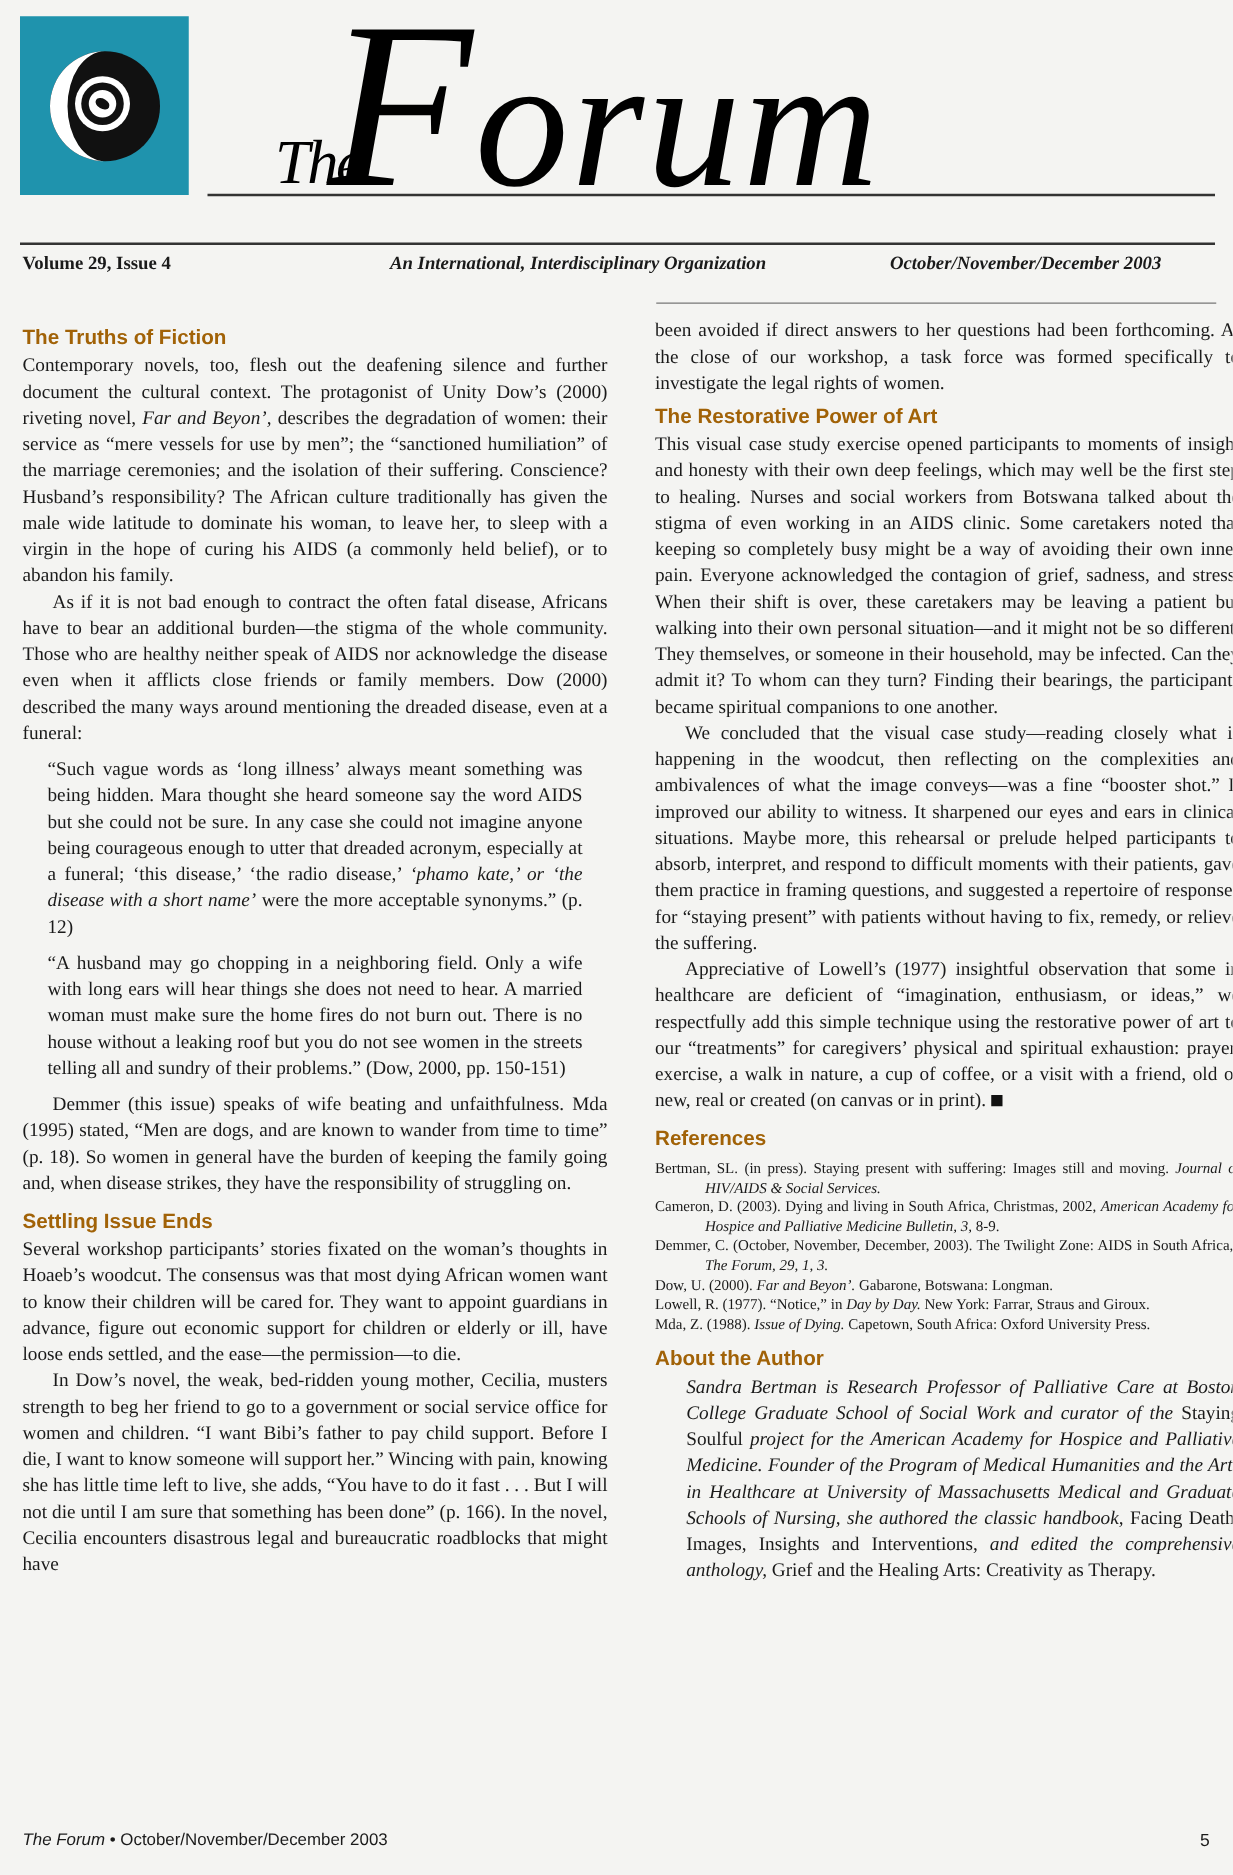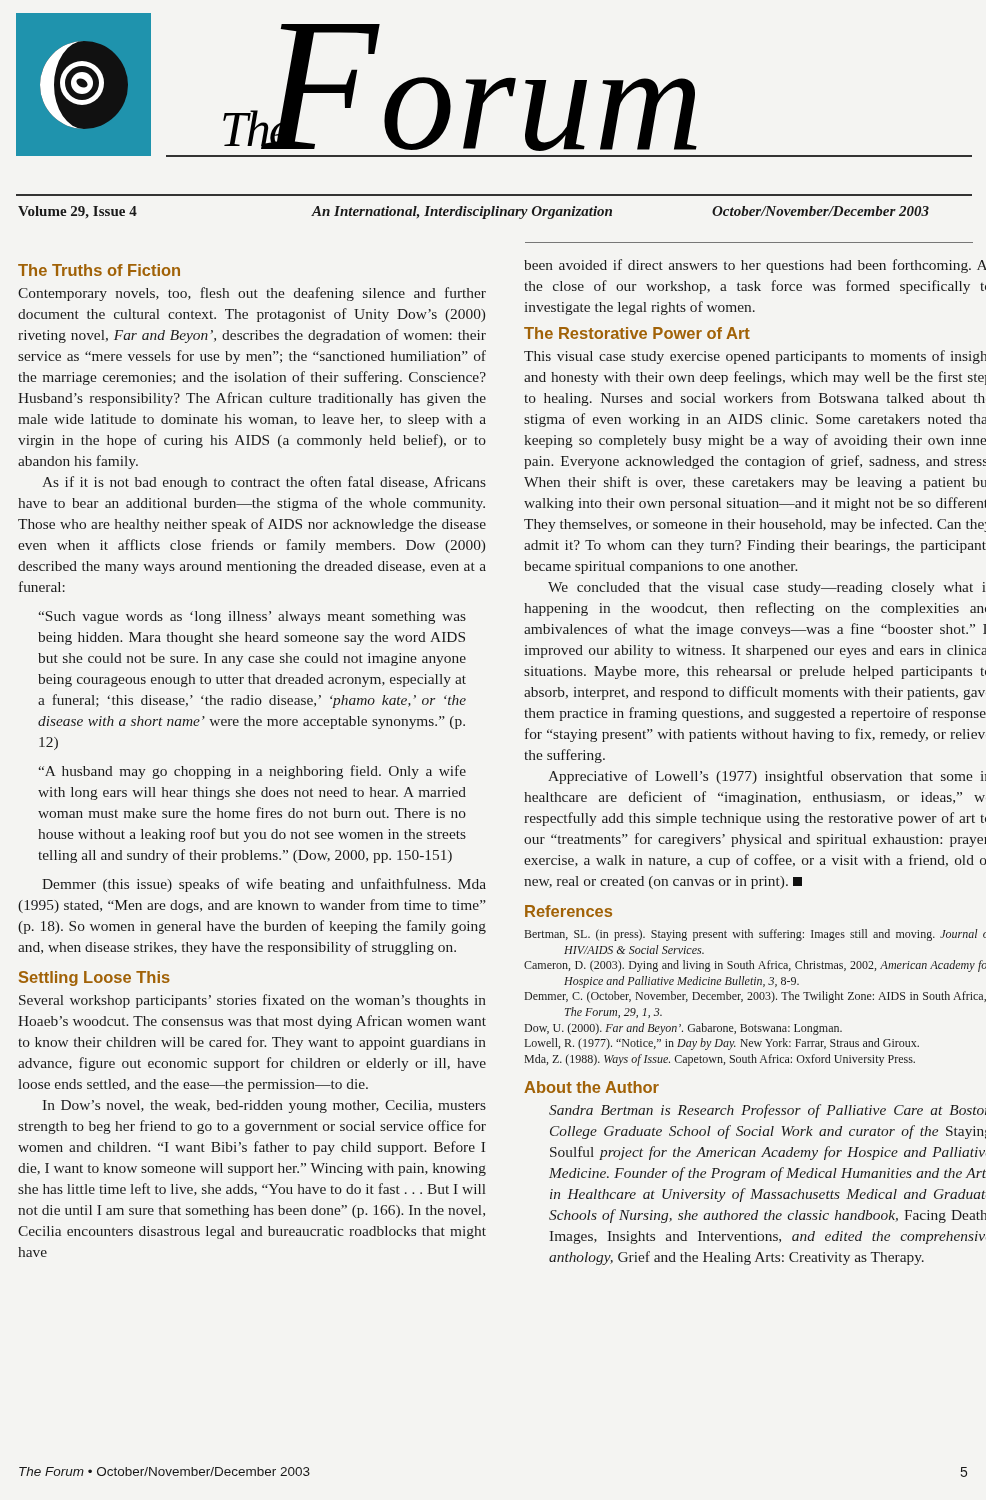--- a/index.html
+++ b/index.html
@@ -62,39 +62,39 @@
   <div class="rule-bot"></div>
 </div>
 
 <div class="col col-left">
   <h2>The Truths of Fiction</h2>
   <p><span>Contemporary novels, too, flesh out the deafening silence and further document the cultural context. The protagonist of Unity Dow’s (2000) riveting novel, </span><i>Far and Beyon’,</i><span> describes the degradation of women: their service as “mere vessels for use by men”; the “sanctioned humiliation” of the marriage ceremonies; and the isolation of their suffering. Conscience? Husband’s responsibility? The African culture traditionally has given the male wide latitude to dominate his woman, to leave her, to sleep with a virgin in the hope of curing his AIDS (a commonly held belief), or to abandon his family.</span></p>
   <p class="indent">As if it is not bad enough to contract the often fatal disease, Africans have to bear an additional burden—the stigma of the whole community. Those who are healthy neither speak of AIDS nor acknowledge the disease even when it afflicts close friends or family members. Dow (2000) described the many ways around mentioning the dreaded disease, even at a funeral:</p>
   <blockquote><span>“Such vague words as ‘long illness’ always meant something was being hidden. Mara thought she heard someone say the word AIDS but she could not be sure. In any case she could not imagine anyone being courageous enough to utter that dreaded acronym, especially at a funeral; ‘this disease,’ ‘the radio disease,’ </span><i>‘phamo kate,’ or ‘the disease with a short name’</i><span> were the more acceptable synonyms.” (p. 12)</span></blockquote>
   <blockquote>“A husband may go chopping in a neighboring field. Only a wife with long ears will hear things she does not need to hear. A married woman must make sure the home fires do not burn out. There is no house without a leaking roof but you do not see women in the streets telling all and sundry of their problems.” (Dow, 2000, pp. 150-151)</blockquote>
   <p class="indent">Demmer (this issue) speaks of wife beating and unfaithfulness. Mda (1995) stated, “Men are dogs, and are known to wander from time to time” (p. 18). So women in general have the burden of keeping the family going and, when disease strikes, they have the responsibility of struggling on.</p>
-  <h2 class="spaced">Settling Loose This</h2>
+  <h2 class="spaced">Settling Issue Ends</h2>
   <p>Several workshop participants’ stories fixated on the woman’s thoughts in Hoaeb’s woodcut. The consensus was that most dying African women want to know their children will be cared for. They want to appoint guardians in advance, figure out economic support for children or elderly or ill, have loose ends settled, and the ease—the permission—to die.</p>
   <p class="indent">In Dow’s novel, the weak, bed-ridden young mother, Cecilia, musters strength to beg her friend to go to a government or social service office for women and children. “I want Bibi’s father to pay child support. Before I die, I want to know someone will support her.” Wincing with pain, knowing she has little time left to live, she adds, “You have to do it fast . . . But I will not die until I am sure that something has been done” (p. 166). In the novel, Cecilia encounters disastrous legal and bureaucratic roadblocks that might have</p>
 </div>
 
 <div class="col col-right">
   <p>been avoided if direct answers to her questions had been forthcoming. At the close of our workshop, a task force was formed specifically to investigate the legal rights of women.</p>
   <h2>The Restorative Power of Art</h2>
   <p>This visual case study exercise opened participants to moments of insight and honesty with their own deep feelings, which may well be the first step to healing. Nurses and social workers from Botswana talked about the stigma of even working in an AIDS clinic. Some caretakers noted that keeping so completely busy might be a way of avoiding their own inner pain. Everyone acknowledged the contagion of grief, sadness, and stress. When their shift is over, these caretakers may be leaving a patient but walking into their own personal situation—and it might not be so different. They themselves, or someone in their household, may be infected. Can they admit it? To whom can they turn? Finding their bearings, the participants became spiritual companions to one another.</p>
   <p class="indent">We concluded that the visual case study—reading closely what is happening in the woodcut, then reflecting on the complexities and ambivalences of what the image conveys—was a fine “booster shot.” It improved our ability to witness. It sharpened our eyes and ears in clinical situations. Maybe more, this rehearsal or prelude helped participants to absorb, interpret, and respond to difficult moments with their patients, gave them practice in framing questions, and suggested a repertoire of responses for “staying present” with patients without having to fix, remedy, or relieve the suffering.</p>
   <p class="indent"><span>Appreciative of Lowell’s (1977) insightful observation that some in healthcare are deficient of “imagination, enthusiasm, or ideas,” we respectfully add this simple technique using the restorative power of art to our “treatments” for caregivers’ physical and spiritual exhaustion: prayer, exercise, a walk in nature, a cup of coffee, or a visit with a friend, old or new, real or created (on canvas or in print).</span><span class="end-mark"></span></p>
   <h2 class="spaced">References</h2>
   <div class="refs">
     <div class="ref"><span>Bertman, SL. (in press). Staying present with suffering: Images still and moving. </span><i>Journal of HIV/AIDS &amp; Social Services.</i><span></span></div>
     <div class="ref"><span>Cameron, D. (2003). Dying and living in South Africa, Christmas, 2002, </span><i>American Academy for Hospice and Palliative Medicine Bulletin, 3,</i><span> 8-9.</span></div>
     <div class="ref"><span>Demmer, C. (October, November, December, 2003). The Twilight Zone: AIDS in South Africa,” </span><i>The Forum, 29, 1, 3.</i><span></span></div>
     <div class="ref"><span>Dow, U. (2000). </span><i>Far and Beyon’.</i><span> Gabarone, Botswana: Longman.</span></div>
     <div class="ref"><span>Lowell, R. (1977). “Notice,” in </span><i>Day by Day.</i><span> New York: Farrar, Straus and Giroux.</span></div>
-    <div class="ref"><span>Mda, Z. (1988). </span><i>Ways of Issue.</i><span> Capetown, South Africa: Oxford University Press.</span></div>
+    <div class="ref"><span>Mda, Z. (1988). </span><i>Issue of Dying.</i><span> Capetown, South Africa: Oxford University Press.</span></div>
   </div>
   <h2 class="spaced">About the Author</h2>
   <div class="author">
     <p><span>Sandra Bertman is Research Professor of Palliative Care at Boston College Graduate School of Social Work and curator of the </span><span class="up">Staying Soulful</span><span> project for the American Academy for Hospice and Palliative Medicine. Founder of the Program of Medical Humanities and the Arts in Healthcare at University of Massachusetts Medical and Graduate Schools of Nursing, she authored the classic handbook, </span><span class="up">Facing Death: Images, Insights and Interventions,</span><span> and edited the comprehensive anthology, </span><span class="up">Grief and the Healing Arts: Creativity as Therapy.</span></p>
   </div>
 </div>
 
 <div class="footer-left"><span class="pub">The Forum</span><span> • </span><span>October/November/December 2003</span></div>
 <div class="footer-page">5</div>
 

